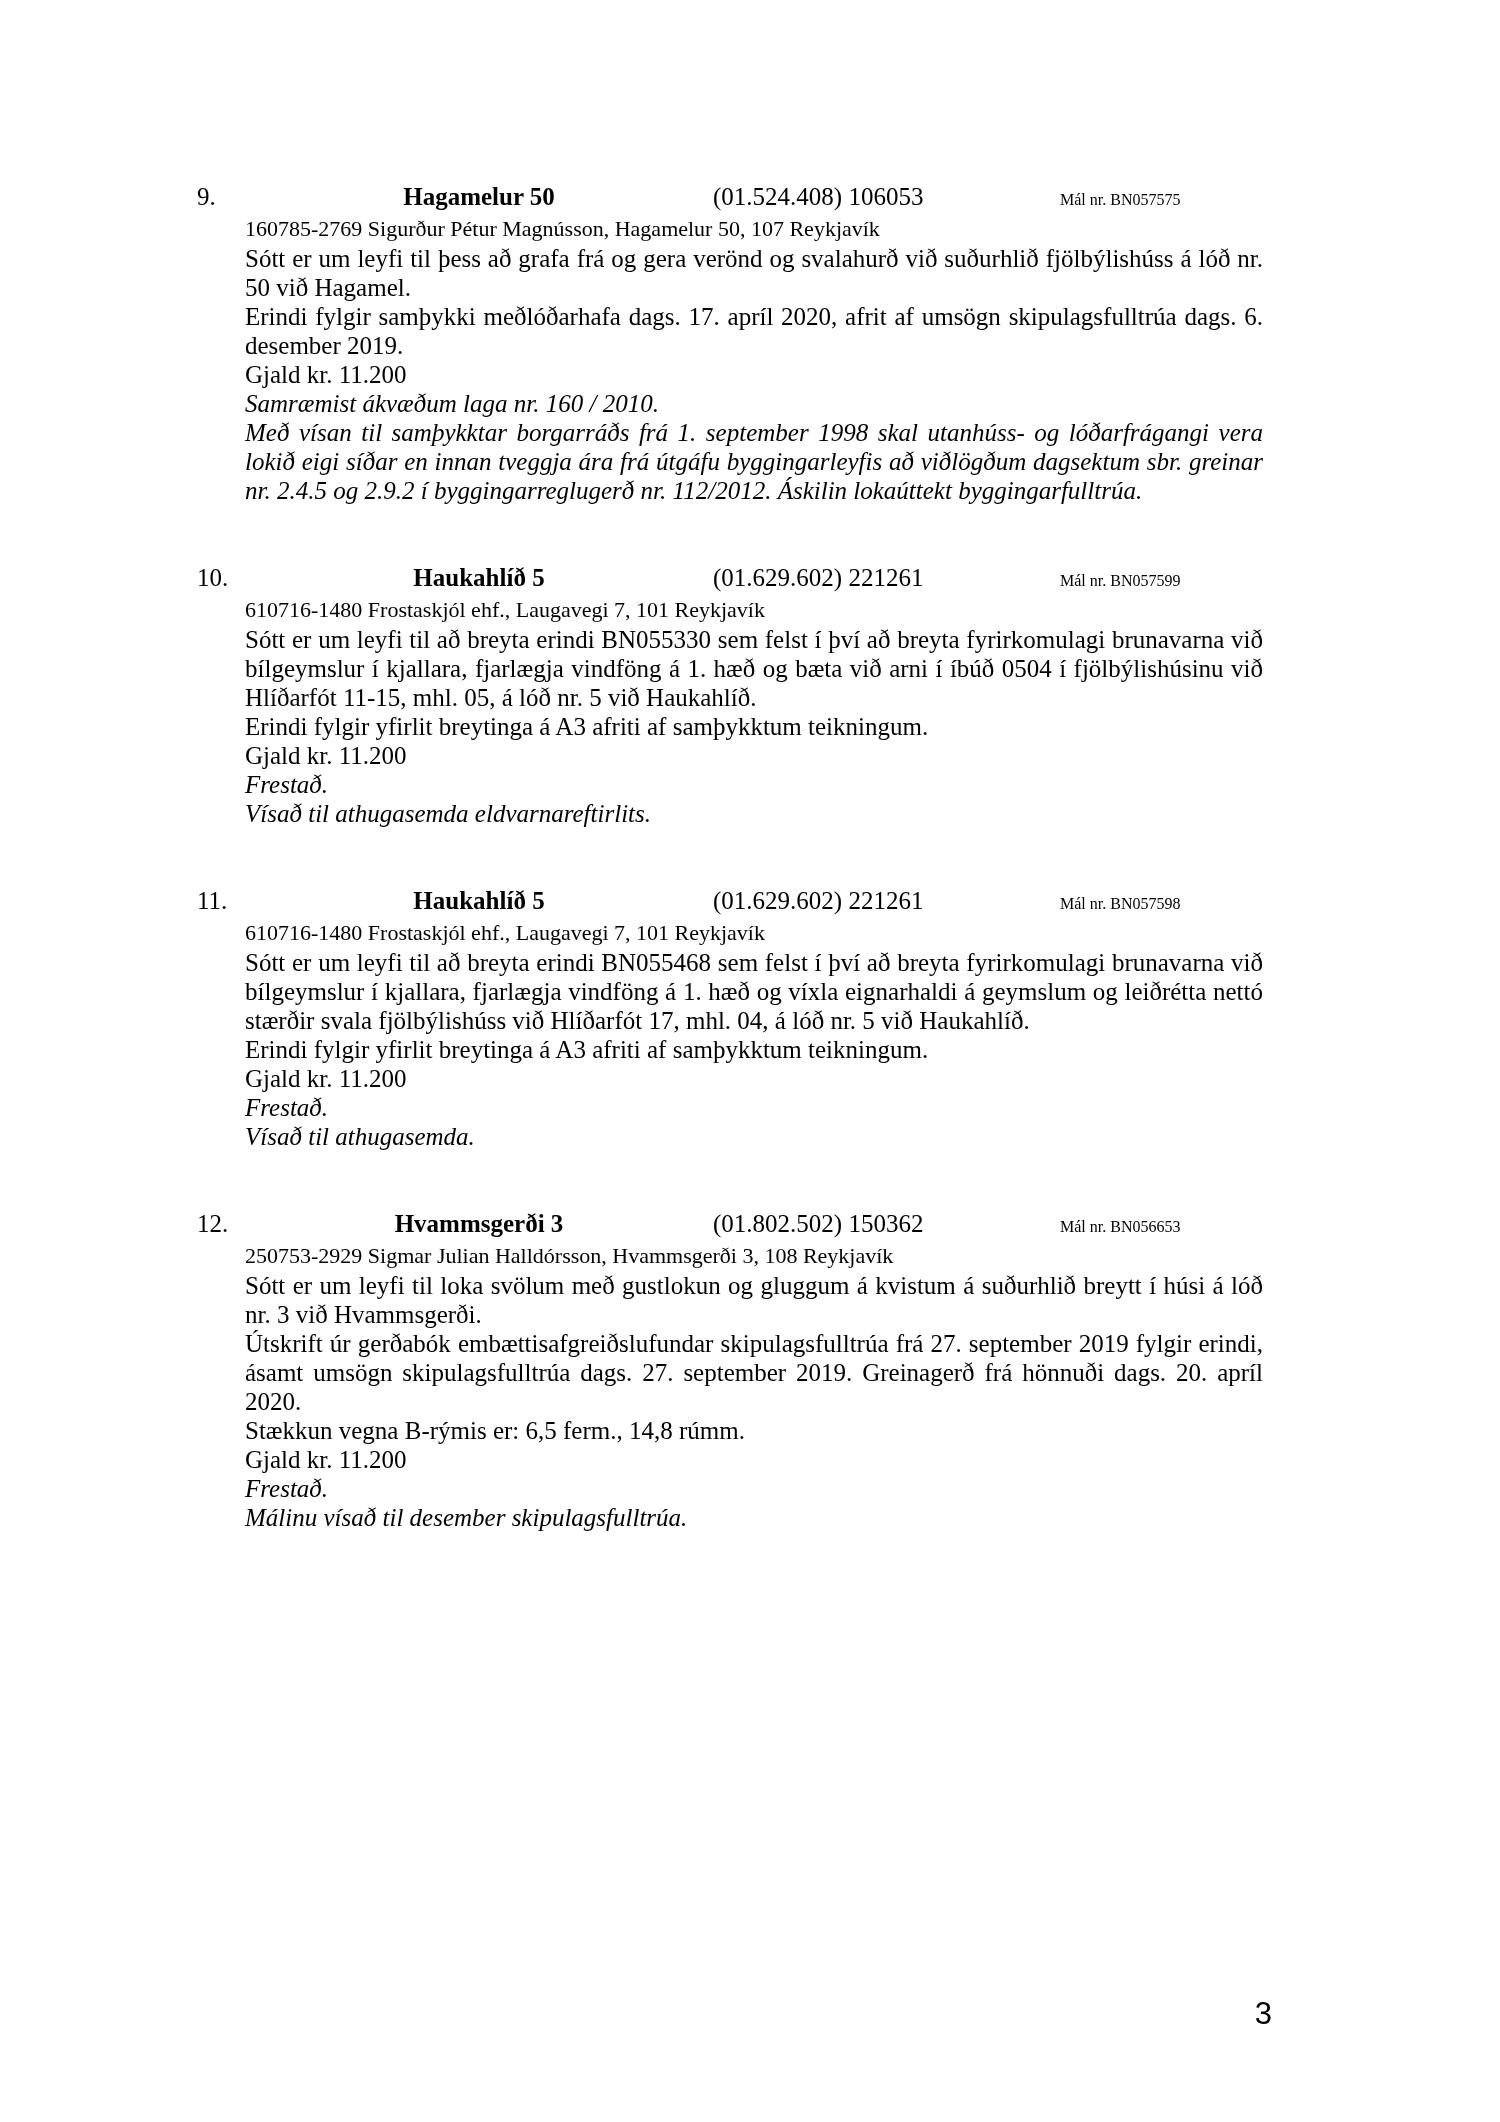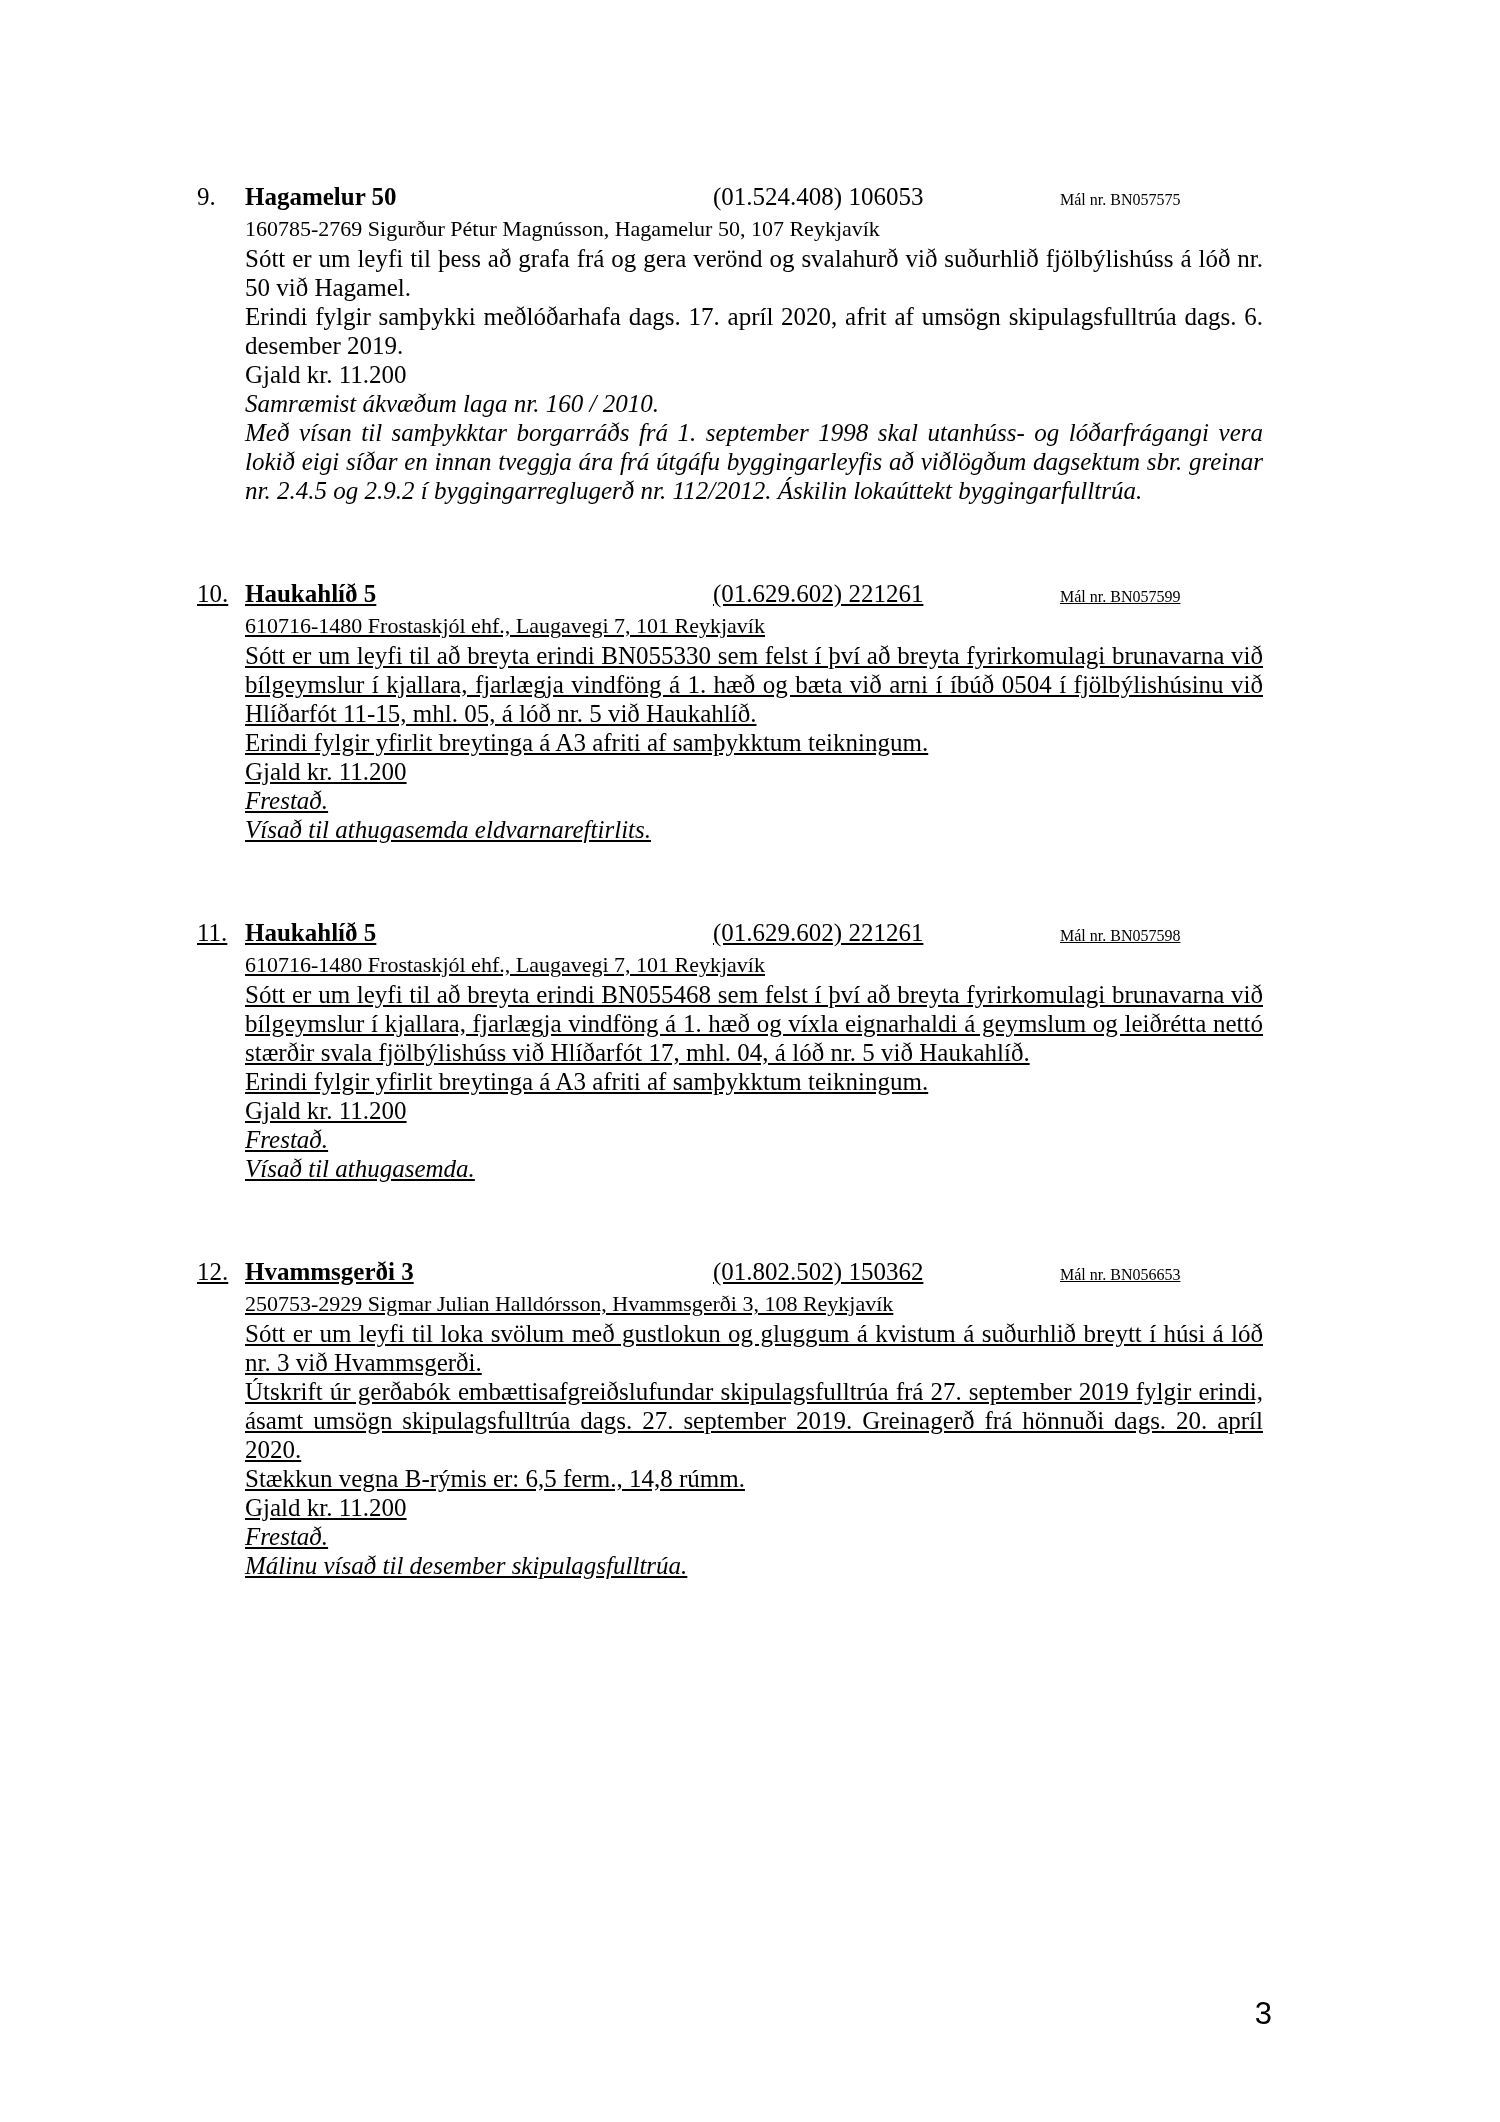--- a/index.html
+++ b/index.html
@@ -20,39 +20,39 @@
     position: absolute;
     left: 197px;
     top: 182px;
     width: 1066px;
   }
   .item {
     display: grid;
     grid-template-columns: 48px 1fr;
   }
   .item + .item {
-    margin-top: 74px;
-    text-decoration: underline;
+    margin-top: 58px;
   }
   .item-index {
     grid-column: 1;
     font-size: 25px;
     line-height: 29px;
   }
   .item-head {
     grid-column: 2;
     display: flex;
     align-items: baseline;
   }
   .item-title {
     flex: 1 1 auto;
     font-weight: 700;
     font-size: 25px;
     line-height: 29px;
     white-space: nowrap;
+    text-align: center;
   }
   .item-plot {
     flex: 0 0 347px;
     font-size: 25px;
     line-height: 29px;
     white-space: nowrap;
   }
   .item-case {
     flex: 0 0 203px;
     font-size: 16px;

